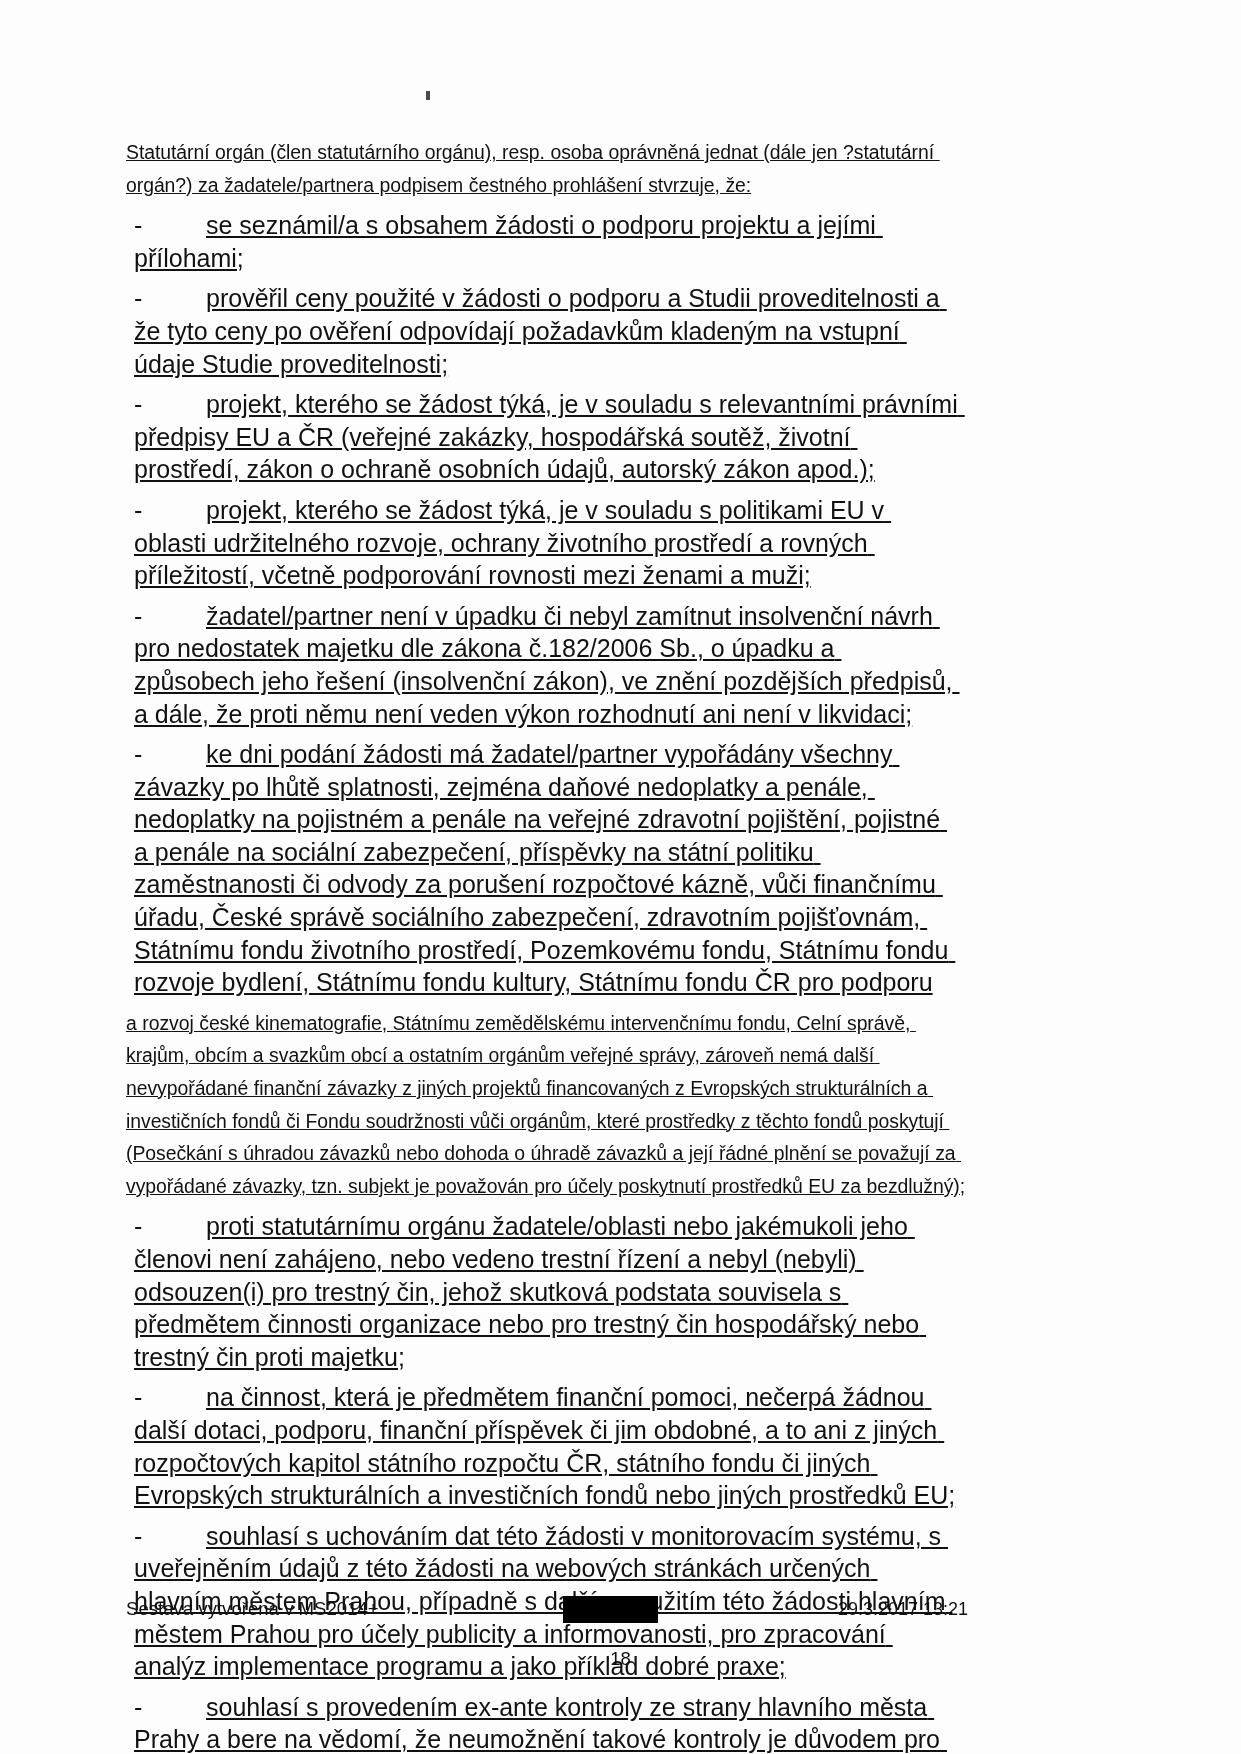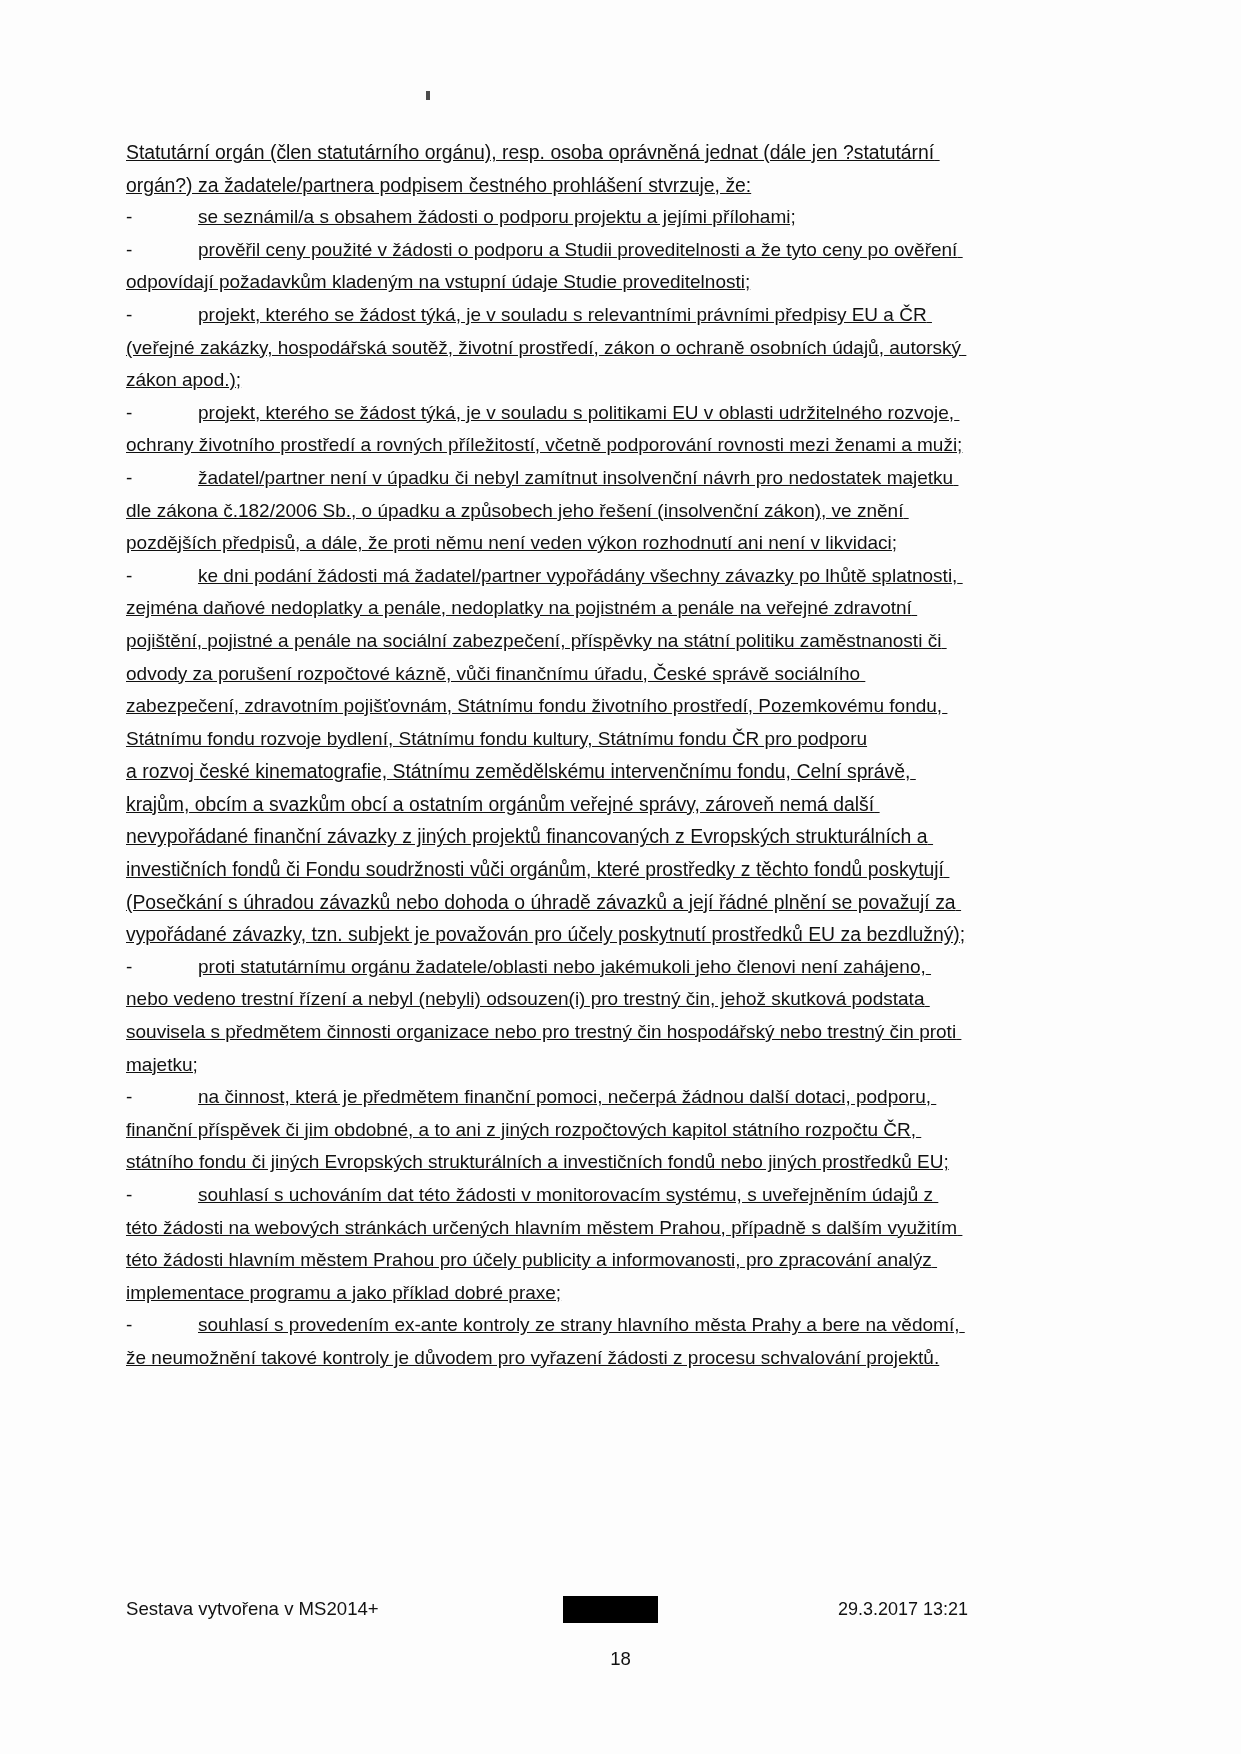--- a/index.html
+++ b/index.html
@@ -48,24 +48,24 @@
     line-height: 32.6px;
     letter-spacing: -0.05px;
     text-align: left;
     white-space: pre-wrap;
     word-spacing: 0.2px;
     margin: 0;
   }
 
   .bullet-row {
     display: block;
-    font-size: 19px;
+    font-size: 25px;
     line-height: 32.6px;
     white-space: pre-wrap;
-    margin: 0;
+    margin: 8px;
   }
 
   .dash {
     display: inline-block;
     width: 72px;
   }
 
   
   .footer {
     position: absolute;

